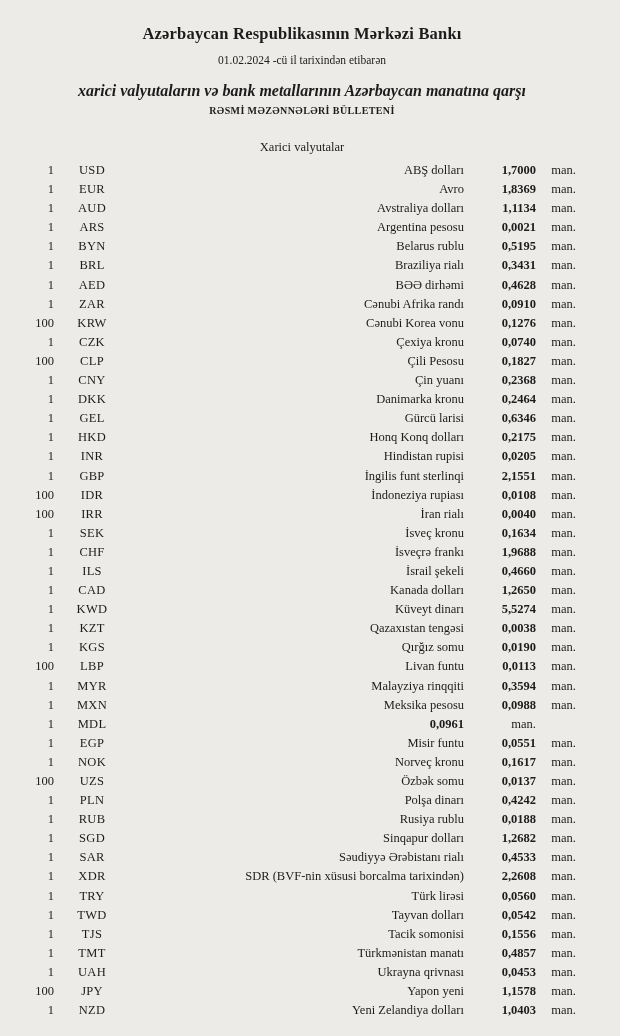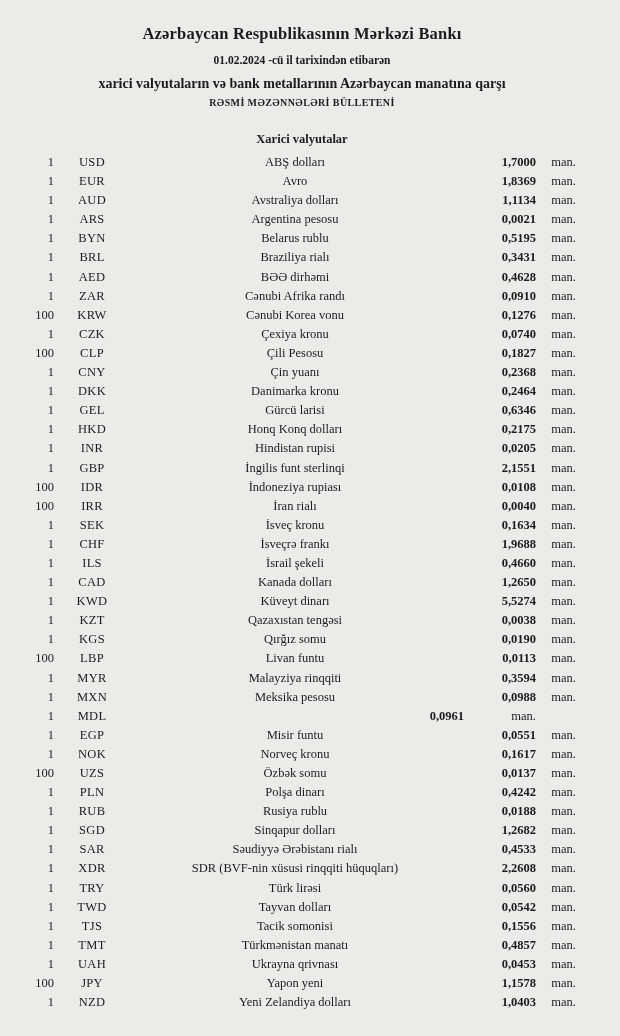--- a/index.html
+++ b/index.html
@@ -21,38 +21,39 @@
     margin-bottom: 6px;
   }
   .doc-title {
     font-size: 16.5px;
     font-weight: bold;
     letter-spacing: 0.2px;
     margin: 8px 0 10px 0;
   }
   .doc-dateline {
     font-size: 11.5px;
-    font-weight: bold;
-    margin: 0 0 10px 0;
+    font-weight: normal;
+    margin: 0 0 16px 0;
   }
   .doc-subtitle {
-    font-size: 14px;
+    font-size: 16px;
     font-weight: bold;
     margin: 0 0 5px 0;
+    font-style: italic;
   }
   .doc-bulletin {
     font-size: 10px;
     font-weight: bold;
     letter-spacing: 0.4px;
     margin: 0 0 10px 0;
   }
   .section-title {
     text-align: center;
     font-size: 12.5px;
-    font-weight: bold;
+    font-weight: normal;
     margin: 24px 0 6px 0;
   }
   .rates-table {
     width: 100%;
   }
   .rate-row {
     display: grid;
     grid-template-columns: 36px 56px 1fr 72px 40px;
     align-items: baseline;
     height: 19.1px;
@@ -61,21 +62,21 @@
   }
   .cell-qty {
     text-align: right;
     padding-right: 10px;
   }
   .cell-code {
     text-align: center;
     letter-spacing: 0.3px;
   }
   .cell-name {
-    text-align: center;
+    text-align: right;
     padding-left: 6px;
     white-space: nowrap;
     overflow: hidden;
   }
   .cell-rate {
     text-align: right;
     font-weight: bold;
   }
   .cell-unit {
     text-align: right;
@@ -388,21 +389,21 @@
       <span class="cell-qty">1</span>
       <span class="cell-code">SAR</span>
       <span class="cell-name">Səudiyyə Ərəbistanı rialı</span>
       <span class="cell-rate">0,4533</span>
       <span class="cell-unit">man.</span>
     </div>
 
     <div class="rate-row">
       <span class="cell-qty">1</span>
       <span class="cell-code">XDR</span>
-      <span class="cell-name">SDR (BVF-nin xüsusi rinqqiti hüquqları)</span>
+      <span class="cell-name">SDR (BVF-nin xüsusi borcalma tarixindən)</span>
       <span class="cell-rate">2,2608</span>
       <span class="cell-unit">man.</span>
     </div>
 
     <div class="rate-row">
       <span class="cell-qty">1</span>
       <span class="cell-code">TRY</span>
       <span class="cell-name">Türk lirəsi</span>
       <span class="cell-rate">0,0560</span>
       <span class="cell-unit">man.</span>

